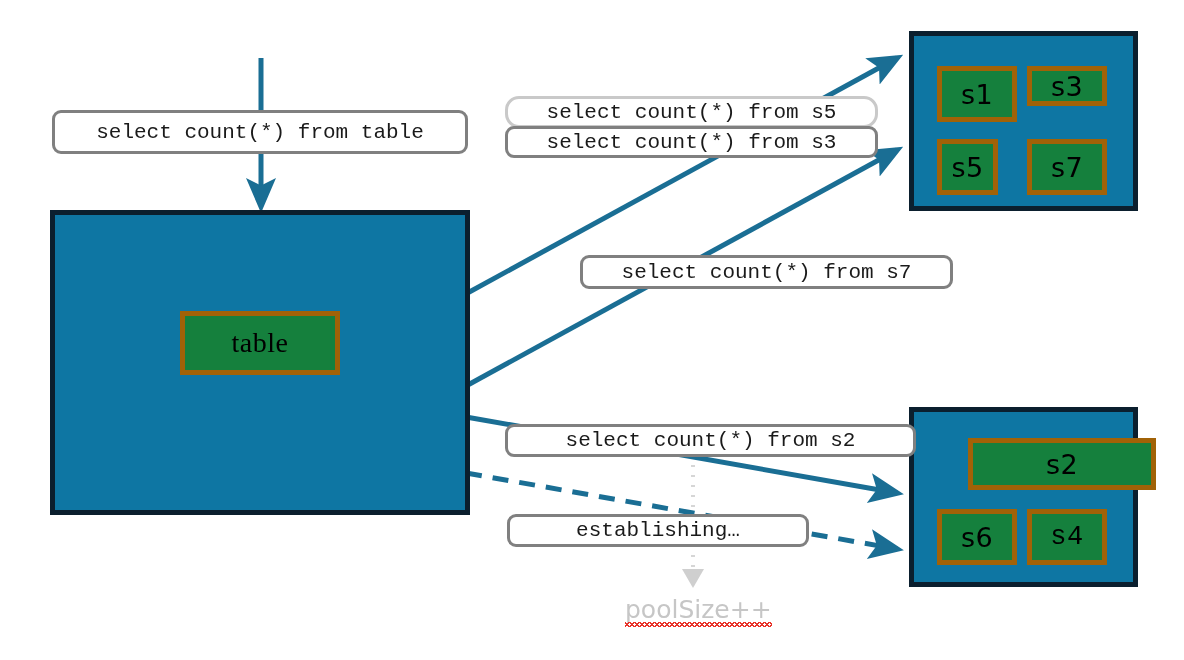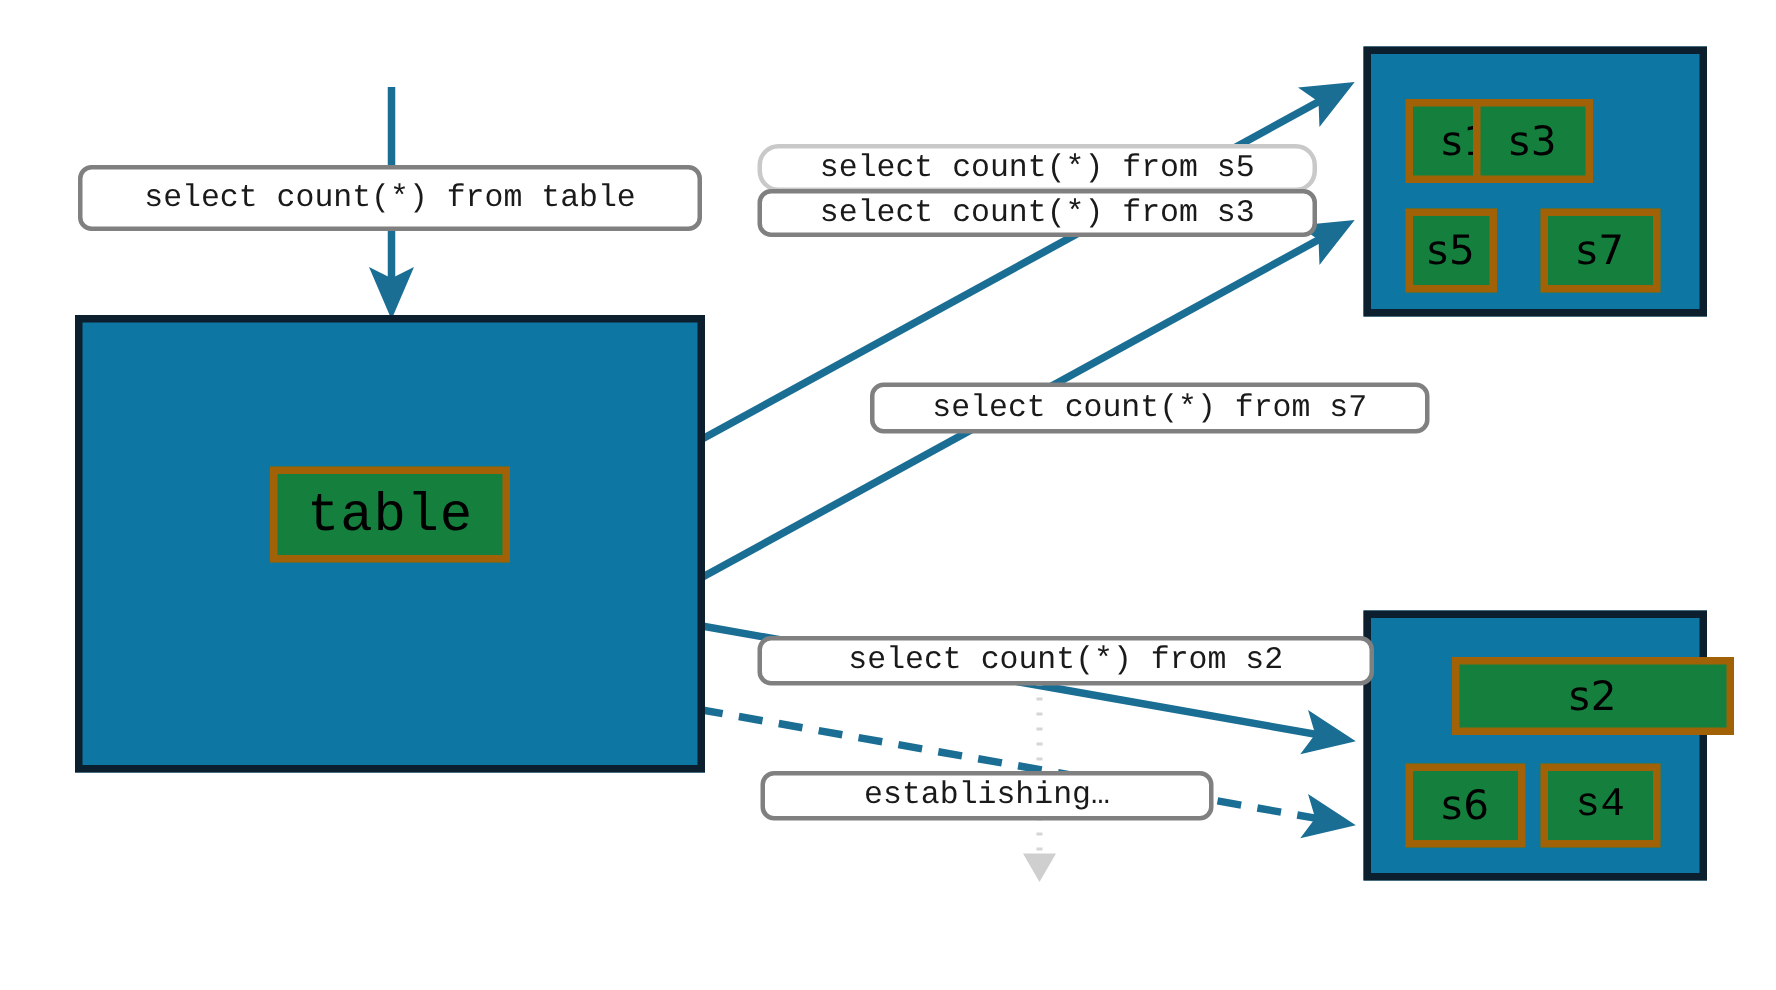--- a/index.html
+++ b/index.html
@@ -42,22 +42,22 @@
     box-sizing: border-box;
     display: flex;
     align-items: center;
     justify-content: center;
     color: #000000;
     font-family: "DejaVu Sans", "Liberation Sans", sans-serif;
     font-size: 27px;
     letter-spacing: 0.5px;
   }
   .node.mono {
-    font-family: Liberation Mono, monospace;
-    font-size: 36px;
+    font-family: Liberation Serif, serif;
+    font-size: 28px;
   }
 
   
   .pill {
     position: absolute;
     background: #ffffff;
     border: 3px solid #808080;
     border-radius: 9px;
     box-sizing: border-box;
     display: flex;
@@ -118,35 +118,39 @@
 
     <line x1="693" y1="455" x2="693" y2="572" stroke="#d6d6d6" stroke-width="4" stroke-dasharray="2 8" marker-end="url(#ah-gray)"></line>
     <path d="M682,569 L704,569 L693,588 Z" fill="#cfcfcf"></path>
   </svg>
 
   <div class="panel" style="left:50px; top:210px; width:420px; height:305px;"></div>
   <div class="node mono" style="left:180px; top:311px; width:160px; height:64px;">table</div>
 
   <div class="panel" style="left:909px; top:31px; width:229px; height:180px;"></div>
   <div class="node" style="left:937px; top:66px; width:80px; height:56px;">s1</div>
-  <div class="node" style="left:982px; top:66px; width:80px; height:56px;text-align:center;">s3</div>
+  <div class="node" style="left:1027px; top:66px; width:80px; height:40px;text-align:center;">s3</div>
   <div class="node" style="left:937px; top:139px; width:61px; height:56px;">s5</div>
   <div class="node" style="left:1027px; top:139px; width:80px; height:56px;text-align:center;">s7</div>
 
   <div class="panel" style="left:909px; top:407px; width:229px; height:180px;"></div>
   <div class="node" style="left:968px; top:438px; width:188px; height:52px;">s2</div>
   <div class="node" style="left:937px; top:509px; width:80px; height:56px;">s6</div>
   <div class="node" style="left:1027px; top:509px; width:80px; height:56px;font-family:Liberation Mono, monospace;">s4</div>
 
   <div class="pill" style="left:52px; top:110px; width:416px; height:44px;">select count(*) from table</div>
 
   <div class="pill faded" style="left:505px; top:96px; width:373px; height:32px;">select count(*) from s5</div>
 
   <div class="pill" style="left:505px; top:126px; width:373px; height:32px;">select count(*) from s3</div>
 
   <div class="pill" style="left:580px; top:255px; width:373px; height:34px;">select count(*) from s7</div>
 
   <div class="pill" style="left:505px; top:424px; width:411px; height:33px;">select count(*) from s2</div>
 
   <div class="pill" style="left:507px; top:514px; width:302px; height:33px;">establishing…</div>
 
+  <div class="caption" style="left:625px; top:595px;">
+    <span>poolSize++</span>
+    <span class="squiggle"></span>
+  </div>
 
 </div>
 
 </body></html>

